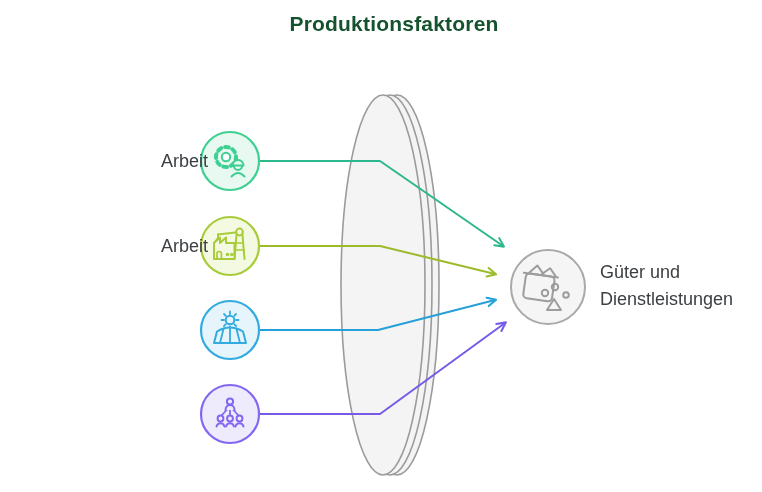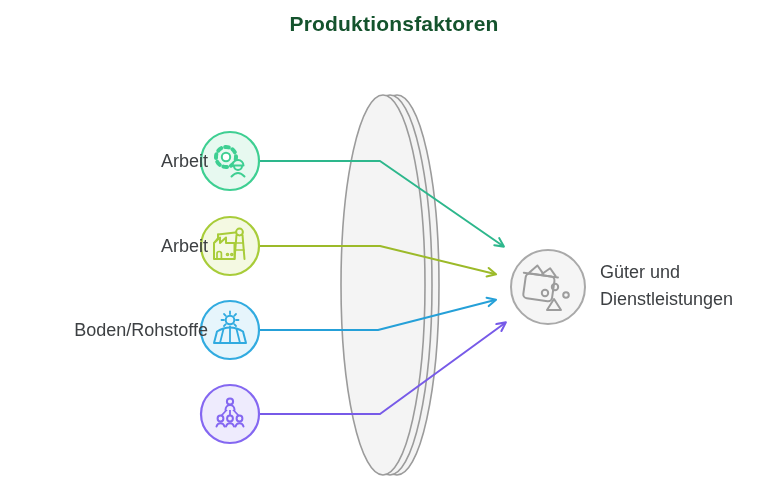--- a/index.html
+++ b/index.html
@@ -136,17 +136,16 @@
         <circle cx="-3" cy="6" r="3.2"></circle>
         <circle cx="7" cy="0" r="3.2"></circle>
         <circle cx="18" cy="8" r="2.8"></circle>
         <path d="M6,12 L13,23 H-1 Z"></path>
       </g>
     </g>
   </svg>
 
   <div class="flabel l0">Arbeit</div>
   <div class="flabel l1">Arbeit</div>
-  <div class="flabel l2">Boden/Rohstoffe</div>
 
   <div class="olabel">Güter und Dienstleistungen</div>
 
 </div>
 
 </body></html>

